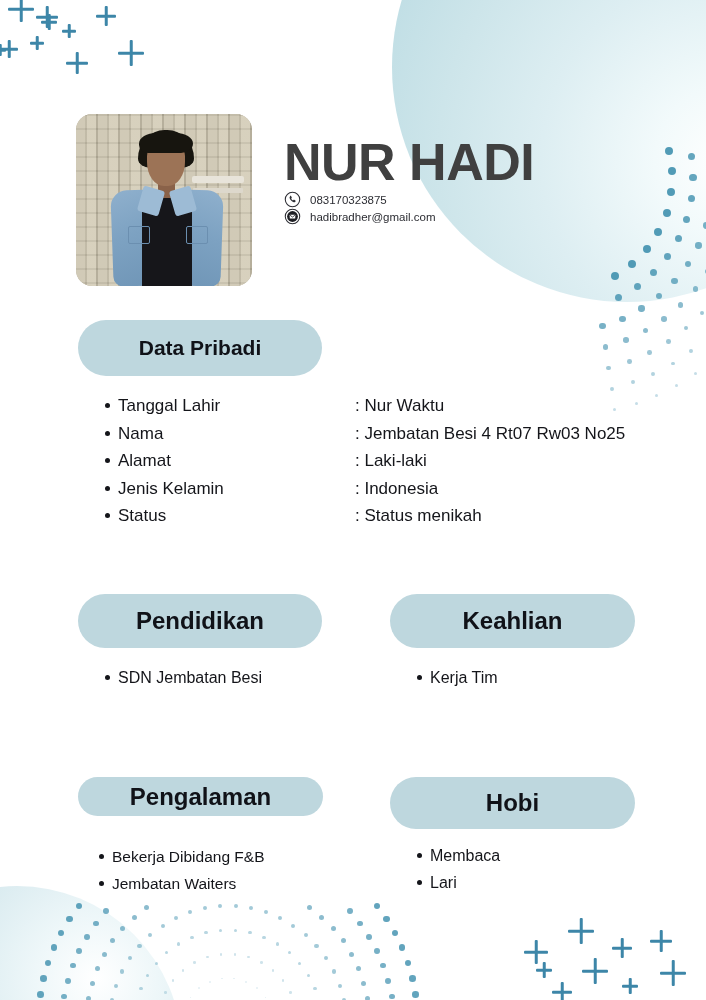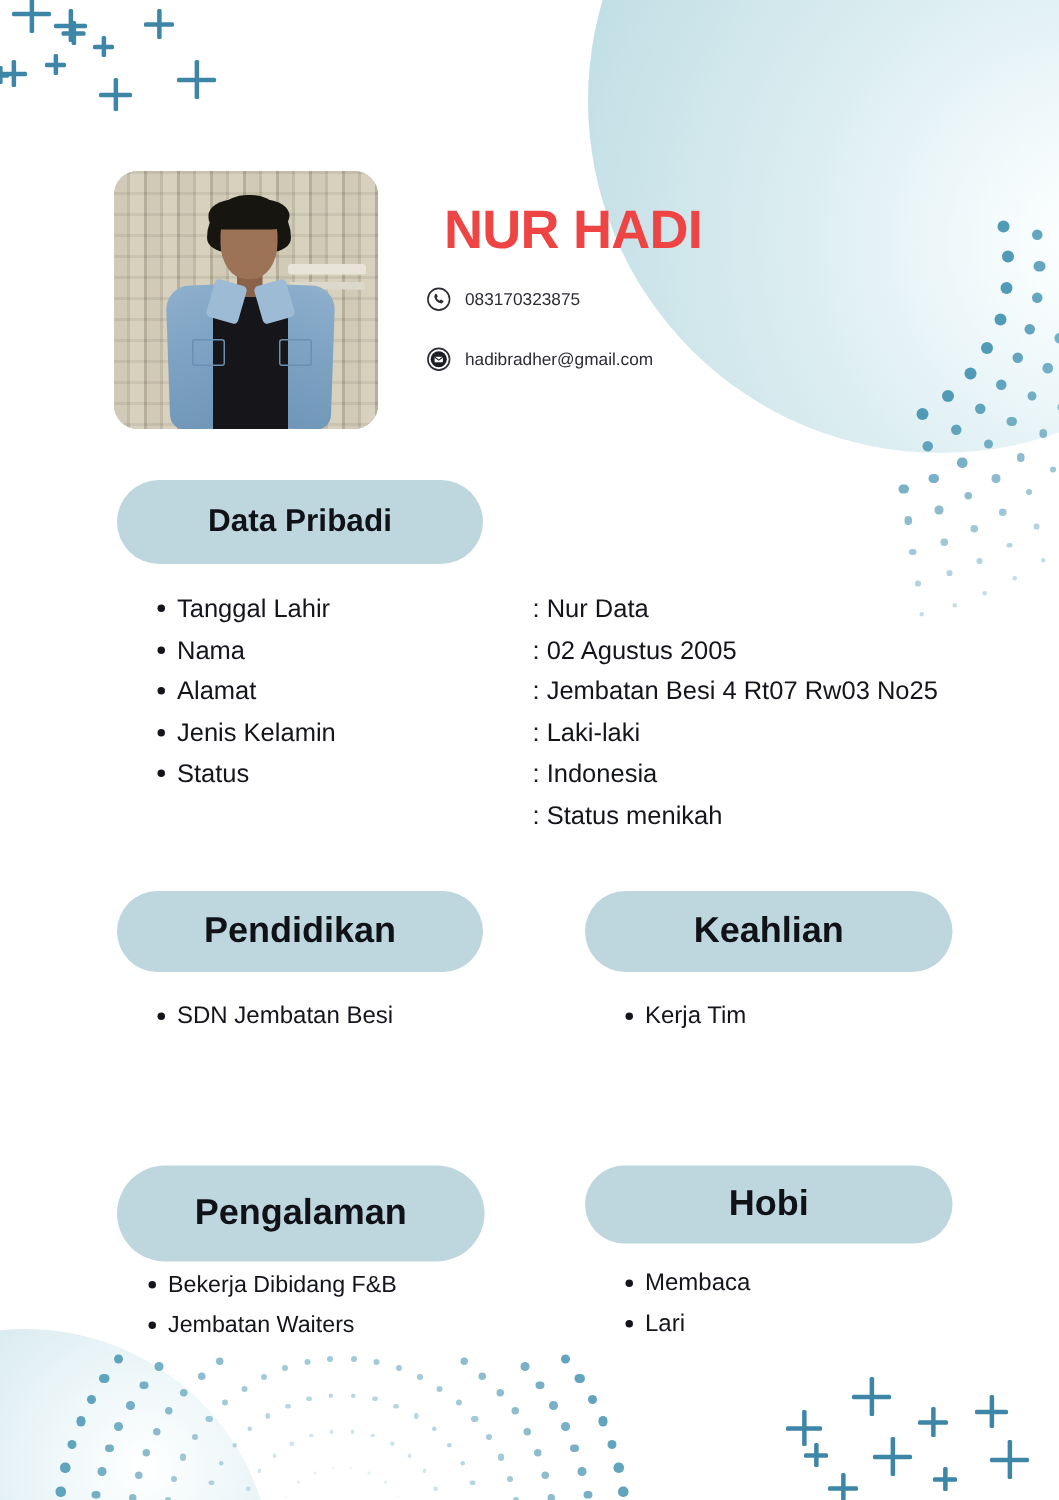--- a/index.html
+++ b/index.html
@@ -168,55 +168,55 @@
     transform: rotate(-16deg);
     border-radius: 3px;
   }
   .pocket-l { left: 52px; top: 112px; width: 20px; height: 16px;
     border: 1.5px solid #6b8fb0; border-radius: 2px; }
   .pocket-r { left: 110px; top: 112px; width: 20px; height: 16px;
     border: 1.5px solid #6b8fb0; border-radius: 2px; }
 
   #name {
     position: absolute;
-    left: 296px;
+    left: 284px;
     top: 132px;
-    font-size: 36px;
+    font-size: 52px;
     font-weight: bold;
     letter-spacing: -0.5px;
-    color: #ef4444;
+    color: #404040;
     white-space: nowrap;
   }
   .contact {
     position: absolute;
     display: flex;
     align-items: center;
     gap: 9px;
     color: #2c2d33;
     font-size: 11.5px;
     white-space: nowrap;
   }
   #contact-phone { left: 284px; top: 191px; }
-  #contact-email { left: 284px; top: 231px; }
+  #contact-email { left: 284px; top: 208px; }
   .cicon { width: 17px; height: 17px; flex: 0 0 17px; display:block; }
 
   .pill {
     position: absolute;
     background: #bed7de;
     border-radius: 40px;
     display: flex;
     align-items: center;
     justify-content: center;
     color: #101218;
     font-weight: bold;
   }
   #pill-data     { left: 78px;  top: 320px; width: 244px; height: 56px; font-size: 21px; }
   #pill-edu      { left: 78px;  top: 594px; width: 244px; height: 54px; font-size: 24px; }
   #pill-skill    { left: 390px; top: 594px; width: 245px; height: 54px; font-size: 24px; }
-  #pill-exp      { left: 78px;  top: 777px; width: 245px; height: 64px; font-size: 24px; }
+  #pill-exp      { left: 78px;  top: 777px; width: 245px; height: 39px; font-size: 24px; }
   #pill-hobi     { left: 390px; top: 777px; width: 245px; height: 52px; font-size: 24px; }
 
   ul.blist {
     position: absolute;
     margin: 0;
     padding: 0 0 0 20px;
     list-style: none;
     color: #14151a;
   }
   ul.blist li {
@@ -479,22 +479,21 @@
     <div class="pill" id="pill-data">Data Pribadi</div>
 
     <ul class="blist" id="labels">
         <li>Tanggal Lahir</li>
         <li>Nama</li>
         <li>Alamat</li>
         <li>Jenis Kelamin</li>
         <li>Status</li>
       </ul>
     <div id="values">
-        <div>: Nur Data</div>
-        <div>: 02 Agustus 2005</div>
+        <div>: Nur Waktu</div>
         <div>: Jembatan Besi 4 Rt07 Rw03 No25</div>
         <div>: Laki-laki</div>
         <div>: Indonesia</div>
         <div>: Status menikah</div>
       </div>
 
     <div class="pill" id="pill-edu">Pendidikan</div>
     <ul class="blist" id="edu-list">
         <li>SDN Jembatan Besi</li>
       </ul>

